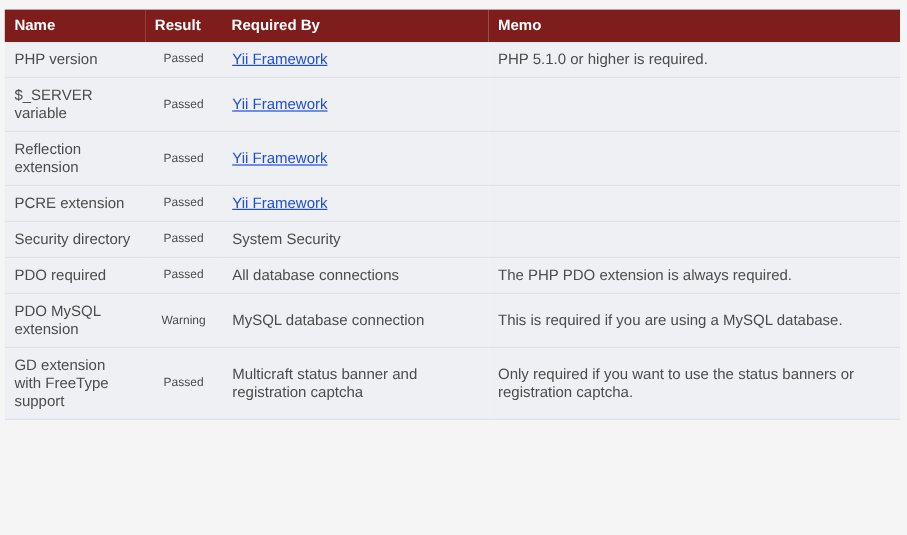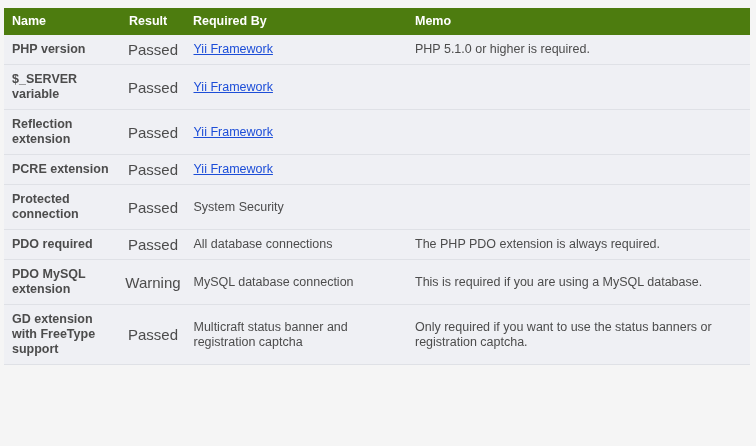--- a/index.html
+++ b/index.html
@@ -24,21 +24,21 @@
 
   table.req-table {
     border-collapse: collapse;
     width: 746px;
     table-layout: fixed;
     font-size: 12.5px;
     color: #4a4a4a;
   }
 
   table.req-table thead th {
-    background: #4d7c0f;
+    background: #7f1d1d;
     color: #ffffff;
     font-weight: bold;
     font-size: 12.5px;
     text-align: left;
     padding: 6px 8px 7px 8px;
     line-height: 14px;
     vertical-align: middle;
     border: none;
   }
 
@@ -58,30 +58,29 @@
   }
 
   
   col.c-name   { width: 117px; }
   col.c-result { width: 64px;  }
   col.c-reqby  { width: 222px; }
   col.c-memo   { width: 343px; }
 
   td.cell-name {
     padding-left: 9px;
-    font-weight: bold;
   }
 
   .result-chip {
     display: flex;
     align-items: center;
     justify-content: center;
     height: 100%;
     min-height: 100%;
-    font-size: 15px;
+    font-size: 10px;
     box-sizing: border-box;
     padding: 0 4px;
   }
 
   td.res-passed {
     background: #5cb85c;
     background: #56bd5b;
     color: #ffffff;
     font-weight: normal;
     text-align: center;
@@ -161,21 +160,21 @@
         </tr>
         <tr>
           <td class="cell-name">PCRE extension</td>
           <td class="res-passed">
             <div class="result-chip">Passed</div>
           </td>
           <td class="cell-reqby"><a class="req-link" href="#">Yii Framework</a></td>
           <td class="cell-memo"></td>
         </tr>
         <tr>
-          <td class="cell-name">Protected connection</td>
+          <td class="cell-name">Security directory</td>
           <td class="res-passed">
             <div class="result-chip">Passed</div>
           </td>
           <td class="cell-reqby"><span>System Security</span></td>
           <td class="cell-memo"></td>
         </tr>
         <tr>
           <td class="cell-name">PDO required</td>
           <td class="res-passed">
             <div class="result-chip">Passed</div>

